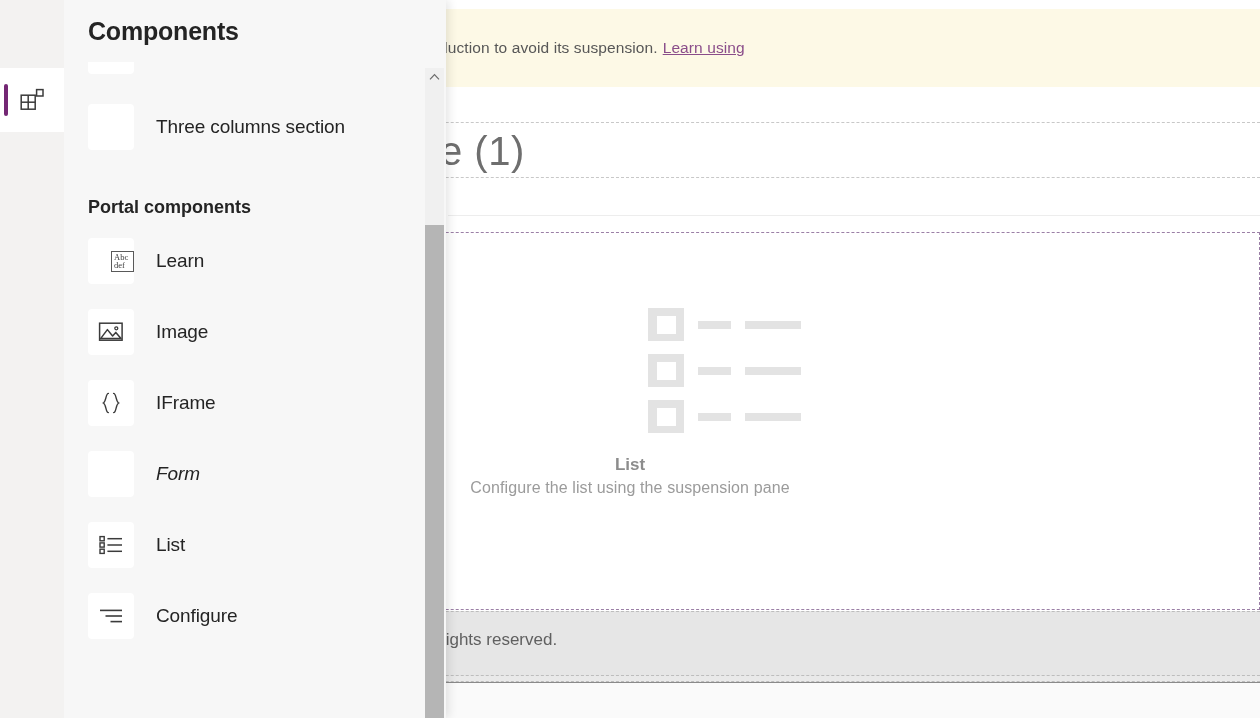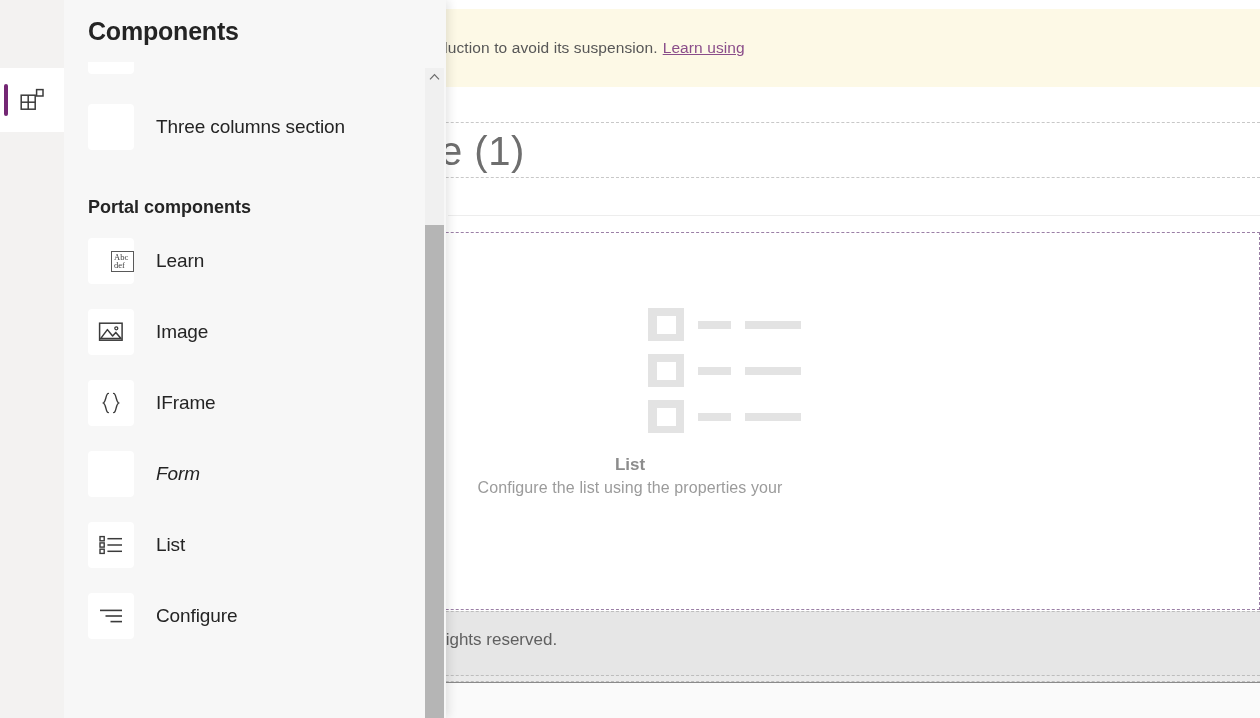--- a/index.html
+++ b/index.html
@@ -383,21 +383,21 @@
             <div class="sk-row">
               <div class="sk-box">
                   <i></i>
                 </div>
               <div class="sk-bar-a"></div>
               <div class="sk-bar-b"></div>
             </div>
           </div>
 
           <div class="ph-title">List</div>
-          <div class="ph-sub">Configure the list using the properties your</div>
+          <div class="ph-sub">Configure the list using the suspension pane</div>
         </div>
       </div>
 
       <div class="cv-footer">
         <div class="cv-footer-text">rights reserved.</div>
       </div>
       <div class="cv-footer-strip"></div>
       <div class="cv-bottom-rule"></div>
       <div class="cv-bottom-fill"></div>
     </div>

